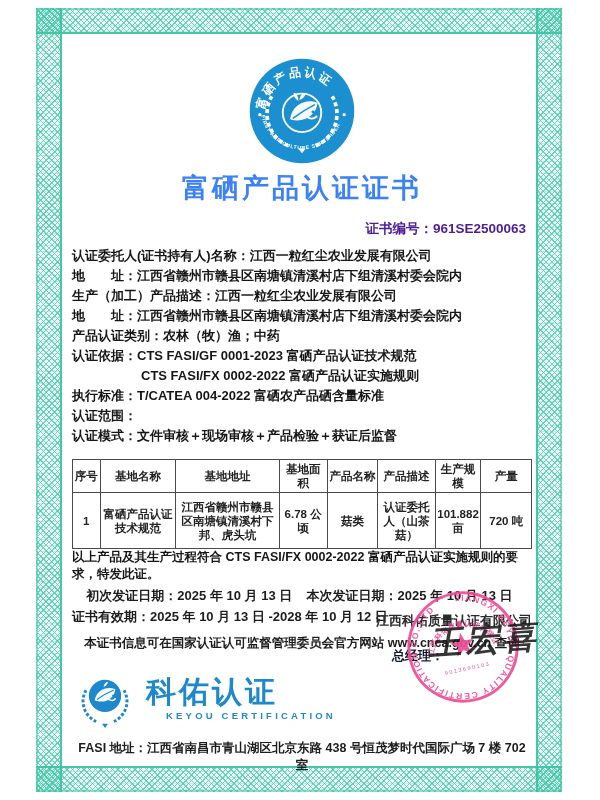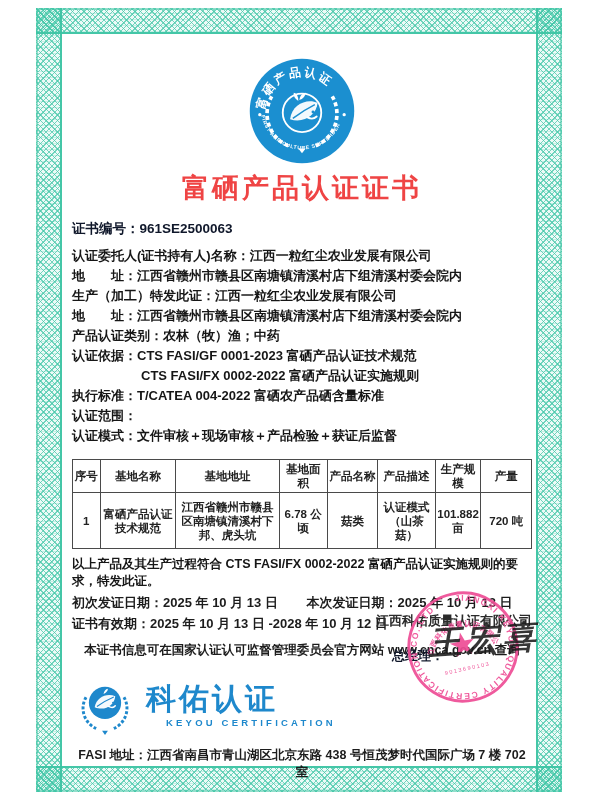--- a/index.html
+++ b/index.html
@@ -21,38 +21,38 @@
   .band-top    { left:36px; right:38px; top:8px;    height:26px; border-bottom:2px solid #3bc3a3; border-top:2px solid rgba(59,195,163,.55); }
   .band-bottom { left:36px; right:38px; bottom:8px; height:26px; border-top:2px solid #3bc3a3;   border-bottom:2px solid rgba(59,195,163,.55); }
   .band-left   { left:36px; top:8px; bottom:8px; width:26px;  border-right:2px solid #3bc3a3; border-left:2px solid rgba(59,195,163,.55); }
   .band-right  { right:38px; top:8px; bottom:8px; width:26px; border-left:2px solid #3bc3a3;  border-right:2px solid rgba(59,195,163,.55); }
 
   
   .content { position:absolute; left:72px; right:68px; top:46px; bottom:30px; }
 
   .emblem { display:block; margin:10px auto 2px; width:110px; height:110px; }
 
-  .cert-title { text-align:center; font-size:27px; font-weight:800; letter-spacing:3px; color:#ef4444; margin-top:4px; }
-
-  .cert-no { font-size:13.5px; font-weight:700; margin:14px 6px 8px 0; color:#0f172a; }
+  .cert-title { text-align:center; font-size:27px; font-weight:800; letter-spacing:3px; color:#3b82f6; margin-top:4px; }
+
+  .cert-no { text-align:right; font-size:13.5px; font-weight:700; margin:14px 6px 8px 0; color:#4c1d95; }
 
   .info { margin-top:2px; }
   .info p { font-size:13px; font-weight:700; line-height:20px; color:#161616; white-space:nowrap; }
   .info p.indent { padding-left:69px; }
 
   table.scope { width:100%; border-collapse:collapse; margin-top:13px; table-layout:fixed; }
   table.scope th, table.scope td {
     border:1px solid #4a4a4a; text-align:center; vertical-align:middle;
     font-size:11.5px; font-weight:600; color:#222; padding:2px 1px; line-height:14px;
   }
   table.scope th { height:24px; font-weight:700; }
   table.scope td { height:56px; }
 
-  .conclusion { font-size:12.5px; font-weight:700; margin-top:7px; color:#161616; }
-  .dates { display:flex; margin-top:4px; }
+  .conclusion { font-size:12.5px; font-weight:700; color:#161616; }
+  .dates { display:flex; margin-top:4px;text-align:center; }
   .dates span { font-size:13px; font-weight:700; }
   .dates span:first-child { width:51%; }
   .validity { font-size:13px; font-weight:700; margin-top:3px; }
   .query-note { text-align:center; font-size:12.5px; font-weight:700; margin-top:9px; }
 
   .footer-row { margin-top:9px; height:74px; display:flex; align-items:center; }
   .keyou-logo { width:66px; height:66px; flex:0 0 auto; }
   .keyou-text { margin-left:8px; }
   .keyou-cn { font-size:30px; font-weight:800; color:#1e88cc; letter-spacing:3px; line-height:32px; }
   .keyou-en { font-size:9.5px; font-weight:700; color:#1e88cc; letter-spacing:3.2px; margin-top:2px;padding-left:20px; }
@@ -109,21 +109,21 @@
       <circle cx="72" cy="61" r="1.6" fill="#1b8fd0"></circle>
     </svg>
 
     <h1 class="cert-title">富硒产品认证证书</h1>
 
     <div class="cert-no"><span>证书编号：</span><span>961SE2500063</span></div>
 
     <div class="info">
       <p>认证委托人(证书持有人)名称：江西一粒红尘农业发展有限公司</p>
       <p>地　　址：江西省赣州市赣县区南塘镇清溪村店下组清溪村委会院内</p>
-      <p>生产（加工）特发此证：江西一粒红尘农业发展有限公司</p>
+      <p>生产（加工）产品描述：江西一粒红尘农业发展有限公司</p>
       <p>地　　址：江西省赣州市赣县区南塘镇清溪村店下组清溪村委会院内</p>
       <p>产品认证类别：农林（牧）渔；中药</p>
       <p>认证依据：CTS FASI/GF 0001-2023 富硒产品认证技术规范</p>
       <p class="indent">CTS FASI/FX 0002-2022 富硒产品认证实施规则</p>
       <p>执行标准：T/CATEA 004-2022 富硒农产品硒含量标准</p>
       <p>认证范围：</p>
       <p>认证模式：文件审核＋现场审核＋产品检验＋获证后监督</p>
     </div>
 
     <table class="scope">
@@ -149,21 +149,21 @@
           <th>产量</th>
         </tr>
       </thead>
       <tbody>
         <tr>
           <td>1</td>
           <td>富硒产品认证技术规范</td>
           <td>江西省赣州市赣县区南塘镇清溪村下邦、虎头坑</td>
           <td>6.78 公顷</td>
           <td>菇类</td>
-          <td>认证模式（山茶菇）</td>
+          <td>认证委托人（山茶菇）</td>
           <td>101.882 亩</td>
           <td>720 吨</td>
         </tr>
       </tbody>
     </table>
 
     <p class="conclusion">以上产品及其生产过程符合 CTS FASI/FX 0002-2022 富硒产品认证实施规则的要求，特发此证。</p>
 
     <div class="dates">
       <span>初次发证日期：2025 年 10 月 13 日</span>

